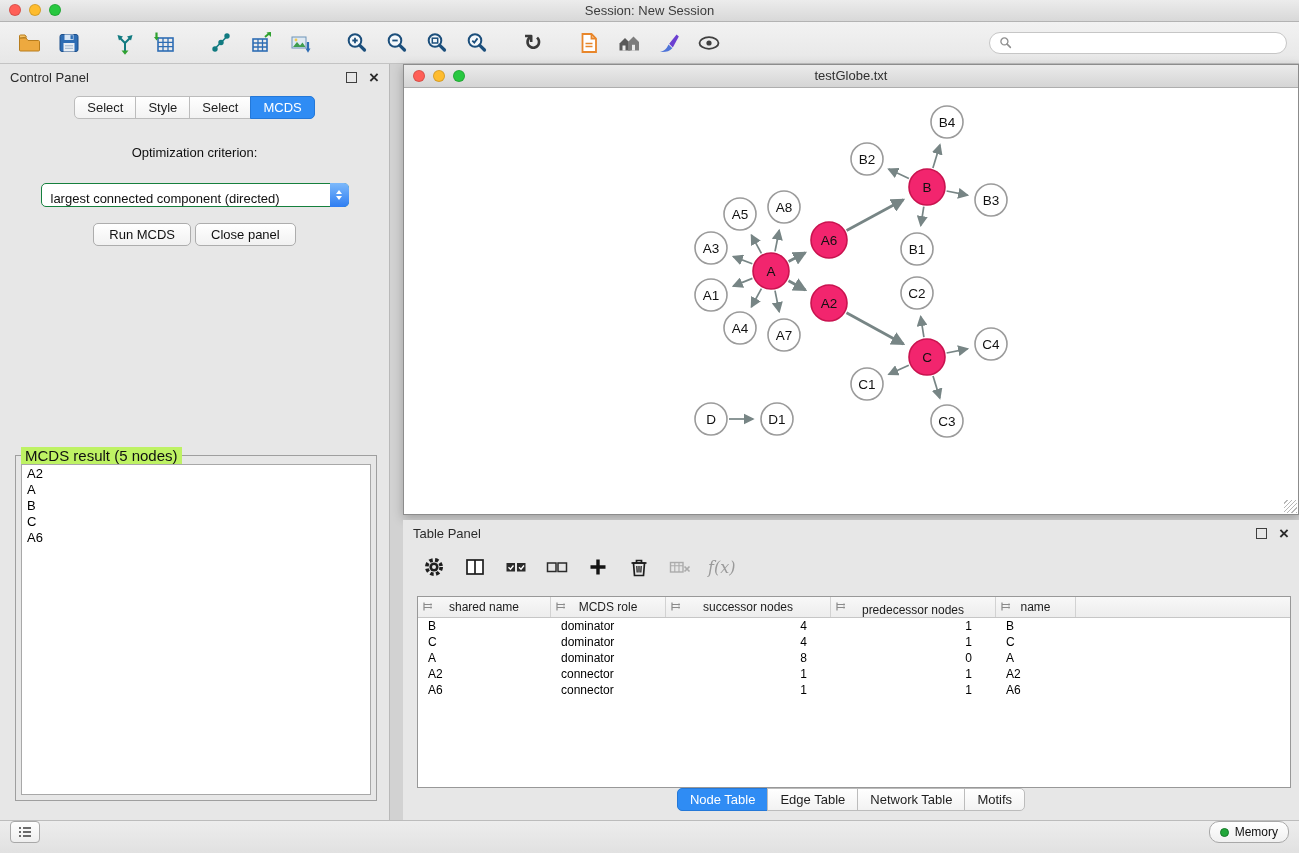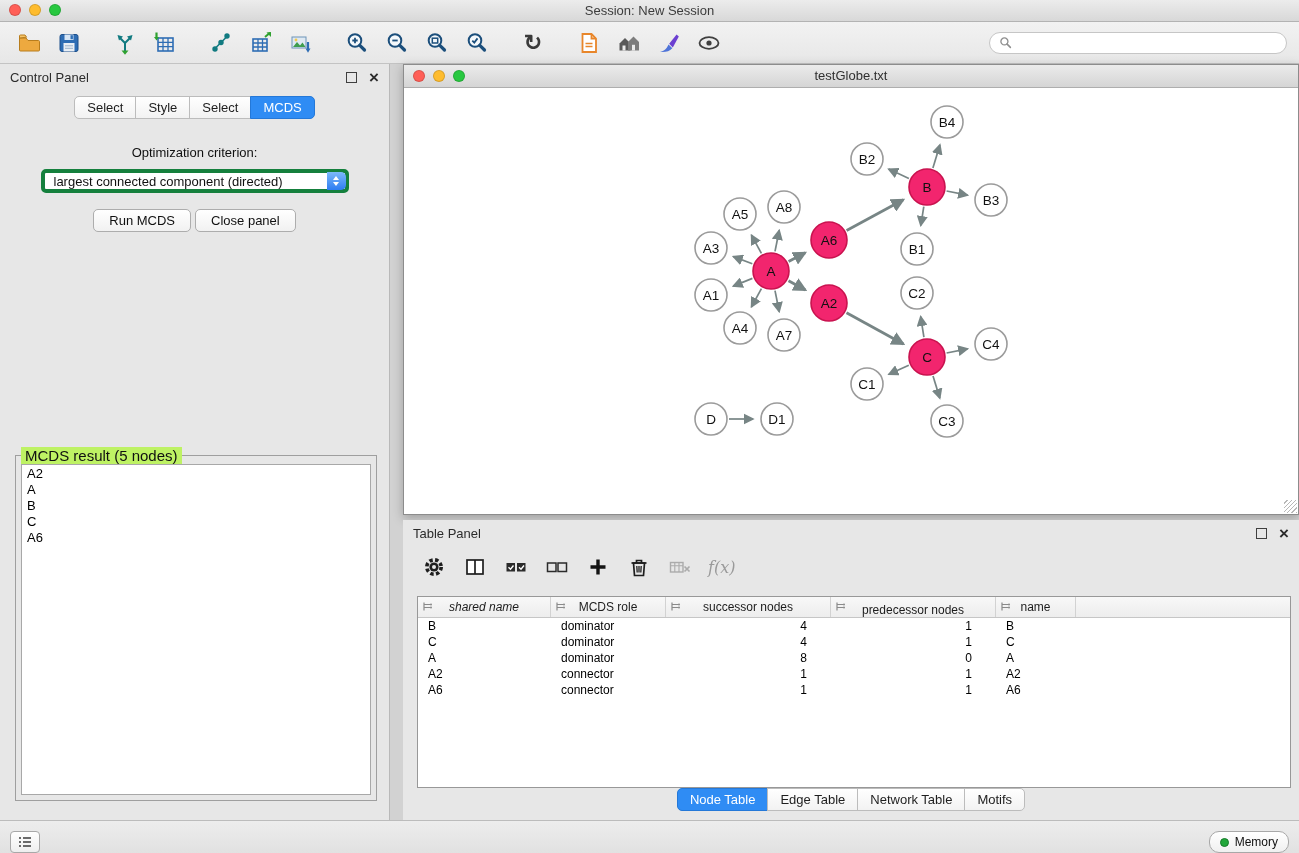--- a/index.html
+++ b/index.html
@@ -23,21 +23,21 @@
   .panel-header{height:27px;display:flex;align-items:center;padding:0 10px;font-size:13px;color:#2c2c2c}
   .panel-header .ctrls{margin-left:auto;display:flex;gap:12px;align-items:center}
   .ctrl-float{width:11px;height:11px;border:1.5px solid #3f3f3f;box-sizing:border-box;display:inline-block}
   .ctrl-close{font-size:17px;font-weight:bold;color:#2b2b2b;line-height:11px}
   .seg{display:flex;justify-content:center;margin-top:5px}
   .seg span{padding:3px 12px;font-size:13px;border:1px solid #bcbcbc;background:linear-gradient(#ffffff,#f2f2f2);margin-left:-1px;color:#1e1e1e}
   .seg span:first-child{border-top-left-radius:5px;border-bottom-left-radius:5px;margin-left:0}
   .seg span:last-child{border-top-right-radius:5px;border-bottom-right-radius:5px}
   .seg span.active{background:#2f8cf4;border-color:#2478d8;color:#fff}
   .opt-label{text-align:center;font-size:13px;margin-top:26px;color:#101010}
-  .dropdown{width:308px;height:24px;margin:9px auto 0;background:#fff;border:4px solid #15803d;border-radius:5px;display:flex;align-items:center;font-size:13px;box-sizing:border-box;padding-left:9px;position:relative;color:#101010}
+  .dropdown{width:308px;height:24px;margin:23px auto 0;background:#fff;border:1px solid #15803d;border-radius:5px;display:flex;align-items:flex-end;font-size:13px;box-sizing:border-box;padding-left:9px;position:relative;color:#101010}
   .stepper{position:absolute;right:-1px;top:-1px;bottom:-1px;width:19px;background:linear-gradient(#7db9fb,#2e7df2);border-radius:0 5px 5px 0;display:flex;flex-direction:column;align-items:center;justify-content:center;gap:2px}
   .arr-up{width:0;height:0;border-left:3.5px solid transparent;border-right:3.5px solid transparent;border-bottom:4.5px solid #fff}
   .arr-dn{width:0;height:0;border-left:3.5px solid transparent;border-right:3.5px solid transparent;border-top:4.5px solid #fff}
   .btn-row{display:flex;justify-content:center;gap:4px;margin-top:16px}
   .btn{padding:3px 15px;font-size:13px;background:linear-gradient(#ffffff,#f1f1f1);border:1px solid #adadad;border-radius:5px;color:#101010}
   .groupbox{position:absolute;left:15px;top:391px;width:360px;height:344px;border:1px solid #9f9f9f}
   .groupbox .legend{position:absolute;top:-9px;left:5px;background:#bef264;padding:0 4px;font-size:15px;color:#101010}
   .groupbox .list{position:absolute;left:5px;right:5px;top:8px;bottom:5px;background:#fff;border:1px solid #a8a8a8;font-size:13px;color:#000;padding:1px 0;overflow:hidden}
   .groupbox .list div{height:16px;line-height:16px;padding-left:5px}
   
@@ -53,21 +53,21 @@
   .fx{font-family:"DejaVu Serif",serif;font-style:italic;font-size:16px;color:#9a9a9a}
   .tp-table{position:absolute;left:14px;right:8px;top:76px;height:190px;background:#fff;border:1px solid #989898;overflow:hidden;font-size:12px}
   .tp-head{display:flex;height:20px;background:linear-gradient(#f8f8f8,#ededed);border-bottom:1px solid #c6c6c6}
   .tp-hcell{position:relative;display:flex;align-items:center;justify-content:center;border-right:1px solid #d2d2d2;box-sizing:border-box;color:#1c1c1c;flex:0 0 auto}
   .tp-hcell svg{position:absolute;left:4px;top:4px}
   .tp-row{display:flex;height:16px;align-items:center;color:#000}
   .tp-cell{box-sizing:border-box;padding:0 10px;white-space:nowrap;overflow:hidden;flex:0 0 auto}
   .tp-cell.num{text-align:right;padding-right:24px}
   .tp-tabs{position:absolute;bottom:9px;left:0;right:0;display:flex;justify-content:center}
   
-  .statusbar{height:32px;background:linear-gradient(#ededed,#e1e1e1);border-top:1px solid #bcbcbc;display:flex;align-items:flex-end;padding:0 10px;box-sizing:content-box}
+  .statusbar{height:32px;background:linear-gradient(#ededed,#e1e1e1);border-top:1px solid #bcbcbc;display:flex;align-items:flex-start;padding:0 10px;box-sizing:content-box}
   .sb-left-btn{width:28px;height:20px;border:1px solid #a8a8a8;border-radius:4px;background:linear-gradient(#fff,#eee);display:flex;align-items:center;justify-content:center}
   .memory{margin-left:auto;height:20px;border:1px solid #a8a8a8;border-radius:10px;background:linear-gradient(#fff,#f0f0f0);display:flex;align-items:center;gap:6px;padding:0 10px;font-size:12px;color:#101010}
   .memory .dot{width:9px;height:9px;border-radius:50%;background:#21a73a;border:1px solid #157a28;box-sizing:border-box}
 </style>
 </head>
 <body>
 
 <div class="titlebar">
   <div class="traffic">
     <span class="tl" id="tl-r1" style="background: rgb(255, 95, 87); border: 1px solid rgba(0, 0, 0, 0.15);"></span>
@@ -476,21 +476,21 @@
               <path d="M16.5 11.5 l5 5 M21.5 11.5 l-5 5" stroke="#ababab" stroke-width="1.7"></path>
             </svg>
           </span>
         </div>
         <div class="tp-btn" style="width: auto;">
           <span class="fx">f(x)</span>
         </div>
       </div>
     <div class="tp-table">
       <div class="tp-head" id="tp-head">
-          <div class="tp-hcell" style="width: 133px; font-style: italic;">
+          <div class="tp-hcell" style="width: 133px;">
             <svg width="11" height="11" viewBox="0 0 11 11">
               <path d="M2 1.5 V9.5 M2 3.5 H8.5 M2 6.5 H8.5" stroke="#8a8a8a" stroke-width="1.2" fill="none"></path>
               <circle cx="9" cy="3.5" r="1" fill="#8a8a8a"></circle>
               <circle cx="9" cy="6.5" r="1" fill="#8a8a8a"></circle>
             </svg>
             <span>shared name</span>
           </div>
           <div class="tp-hcell" style="width: 115px;">
             <svg width="11" height="11" viewBox="0 0 11 11">
               <path d="M2 1.5 V9.5 M2 3.5 H8.5 M2 6.5 H8.5" stroke="#8a8a8a" stroke-width="1.2" fill="none"></path>

